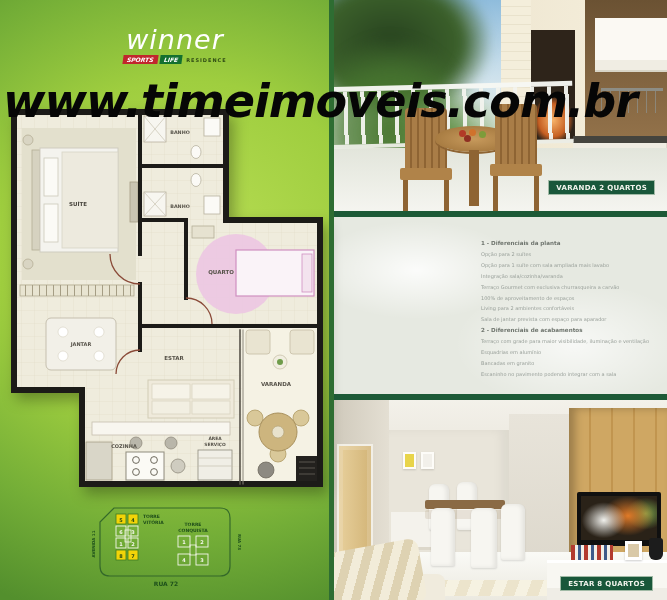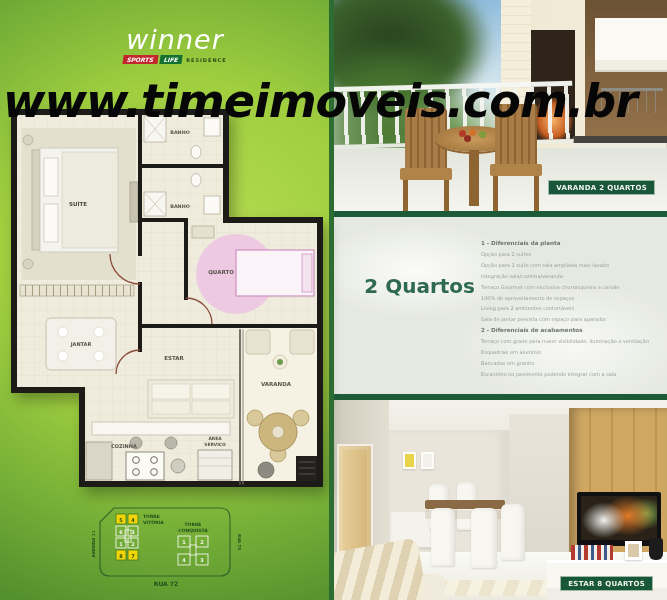--- a/index.html
+++ b/index.html
@@ -322,21 +322,20 @@
     <div class="pv-legs pv-legsR"></div>
     <div class="badge badge-varanda">VARANDA 2 QUARTOS</div>
   </div>
 
   <div class="sep sep1"></div>
   <div class="sep sep2"></div>
   <div class="divider-v"></div>
 
   <div class="band">
     <div class="unit-title">
-      <div class="ut-main">2 Quartos</div>
     </div>
     <div class="features">
       <div class="f-sec1">
         <div class="f-head">1 - Diferenciais da planta</div>
         <div class="f-item">Opção para 2 suítes</div>
         <div class="f-item">Opção para 1 suíte com sala ampliada mais lavabo</div>
         <div class="f-item">Integração sala/cozinha/varanda</div>
         <div class="f-item">Terraço Gourmet com exclusiva churrasqueira a carvão</div>
         <div class="f-item">100% de aproveitamento de espaços</div>
         <div class="f-item">Living para 2 ambientes confortáveis</div>

